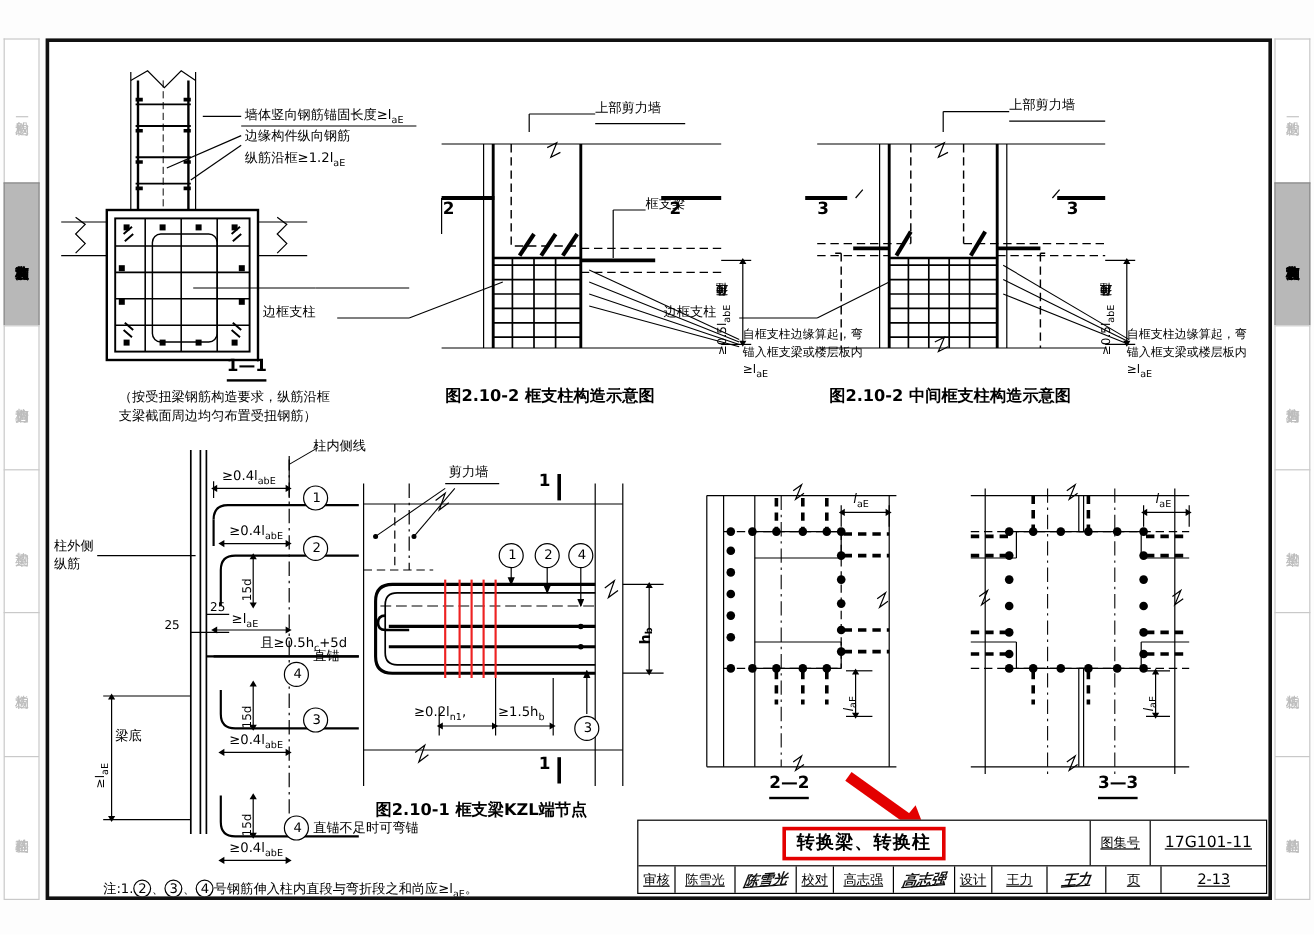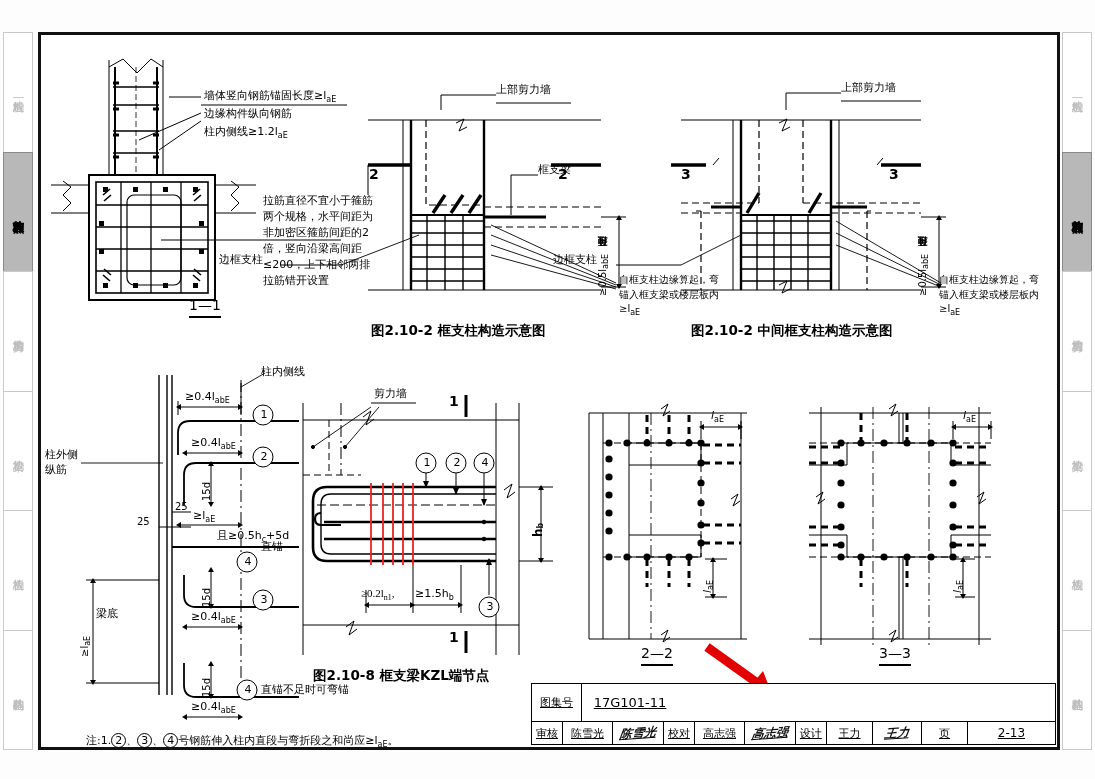--- a/index.html
+++ b/index.html
@@ -80,21 +80,21 @@
   .t.s12 { font-size: 12px; }
   .t.s14 { font-size: 14px; }
   .t.b   { font-weight: bold; }
   .t.vert {
     writing-mode: vertical-rl;
     text-orientation: mixed;
     transform: rotate(180deg);
   }
   .cap { font-weight: bold; font-size: 13.5px; }
   .secttl {
-    font-weight: normal;
+    font-weight: bold;
     font-size: 14px;
     border-bottom: 2px solid #000;
     padding-bottom: 1px;
   }
 
   svg.layer {
     position: absolute;
     left: 0; top: 0;
     width: 1022px; height: 718px;
     pointer-events: none;
@@ -722,28 +722,24 @@
         <path d="M848,600 l7,-5 l-5,12 l7,-5" stroke-width="1"></path>
         <path d="M775,462 l7,-5 l-5,12 l7,-5" stroke-width="1"></path>
         <path d="M936,462 l7,-5 l-5,12 l7,-5" stroke-width="1"></path>
       </g>
 
       </g>
     </svg>
 
     <div class="t s11" style="left:163px; top:54px;"><span>墙体竖向钢筋锚固长度≥l</span><sub style="font-size:8px"><span>aE</span></sub></div>
     <div class="t s11" style="left:163px; top:72px;">边缘构件纵向钢筋</div>
-    <div class="t s11" style="left:163px; top:90px;"><span>柱内侧线≥1.2l</span><sub style="font-size:8px"><span>aE</span></sub></div>
-    <div class="t s11" style="left:222px; top:158px; line-height:1.45;">拉筋直径不宜小于箍筋
-两个规格，水平间距为
-非加密区箍筋间距的2
-倍，竖向沿梁高间距
-≤200，上下相邻两排
-拉筋错开设置</div>
+    <div class="t s11" style="left:163px; top:90px;"><span>纵筋沿框≥1.2l</span><sub style="font-size:8px"><span>aE</span></sub></div>
     <div class="t secttl" style="left:148px; top:262px;">1—1</div>
+    <div class="t s11" style="left:58px; top:288px; line-height:1.45;">（按受扭梁钢筋构造要求，纵筋沿框
+支梁截面周边均匀布置受扭钢筋）</div>
 
     <div class="t s11" style="left:455px; top:48px;">上部剪力墙</div>
     <div class="t s11" style="left:497px; top:128px;">框支梁</div>
     <div class="t s11" style="left:178px; top:218px;">边框支柱</div>
     <div class="t s10" style="left:578px; top:238px; line-height:1.45;"><span>自框支柱边缘算起，弯
 锚入框支梁或楼层板内
 ≥l</span><sub style="font-size:8px"><span>aE</span></sub></div>
     <div class="t s10 vert" style="left:556px; top:175px; height:86px;"><span>≥0.5l</span><sub style="font-size:8px"><span>abE</span></sub><span>且伸至柱顶</span></div>
     <div class="t s14 b" style="left:328px; top:131px;">2</div>
     <div class="t s14 b" style="left:517px; top:131px;">2</div>
@@ -783,48 +779,51 @@
     <div class="t s11" style="left:202px; top:520px; width:10px; text-align:center;">4</div>
     <div class="t s11" style="left:218px; top:558px; width:10px; text-align:center;">3</div>
     <div class="t s11" style="left:202px; top:648px; width:10px; text-align:center;">4</div>
 
     <div class="t s11" style="left:333px; top:352px;">剪力墙</div>
     <div class="t s11" style="left:381px; top:421px; width:10px; text-align:center;">1</div>
     <div class="t s11" style="left:411px; top:421px; width:10px; text-align:center;">2</div>
     <div class="t s11" style="left:439px; top:421px; width:10px; text-align:center;">4</div>
     <div class="t s11" style="left:444px; top:565px; width:10px; text-align:center;">3</div>
     <div class="t s12 vert b" style="left:490px; top:476px; height:26px;"><span>h</span><sub style="font-size:8px"><span>b</span></sub></div>
-    <div class="t s11" style="left:320px; top:552px;font-family:Liberation Serif, serif;"><span>≥0.2l</span><sub style="font-size:8px"><span>n1</span></sub>,</div>
+    <div class="t s11" style="left:304px; top:552px;"><span>≥0.2l</span><sub style="font-size:8px"><span>n1</span></sub>,</div>
     <div class="t s11" style="left:374px; top:552px;"><span>≥1.5h</span><sub style="font-size:8px"><span>b</span></sub></div>
     <div class="t s14 b" style="left:408px; top:358px;">1</div>
     <div class="t s14 b" style="left:408px; top:594px;">1</div>
-    <div class="t cap" style="left:272px; top:632px;">图2.10-8 框支梁KZL端节点</div>
+    <div class="t cap" style="left:272px; top:632px;">图2.10-1 框支梁KZL端节点</div>
 
     <div class="t s11" style="left:670px; top:374px;"><i><span>l</span></i><sub style="font-size:8px"><span>aE</span></sub></div>
     <div class="t s11 vert" style="left:660px; top:530px; height:28px;"><i><span>l</span></i><sub style="font-size:8px"><span>aE</span></sub></div>
     <div class="t secttl" style="left:600px; top:610px;">2—2</div>
 
     <div class="t s11" style="left:922px; top:374px;"><i><span>l</span></i><sub style="font-size:8px"><span>aE</span></sub></div>
     <div class="t s11 vert" style="left:910px; top:530px; height:28px;"><i><span>l</span></i><sub style="font-size:8px"><span>aE</span></sub></div>
-    <div class="t secttl" style="left:838px; top:610px;">3—3</div>
+    <div class="t secttl" style="left:874px; top:610px;">3—3</div>
 
     <div class="t s11" style="left:24px; top:685px;">
       <span>注:</span><span>1.</span><span style="border:1px solid #000;border-radius:50%;padding:0 3px;">2</span>、<span style="border:1px solid #000;border-radius:50%;padding:0 3px;">3</span>、<span style="border:1px solid #000;border-radius:50%;padding:0 3px;">4</span><span>号钢筋伸入柱内直段与弯折段之和尚应≥l</span><sub style="font-size:8px"><span>aE</span></sub><span>。</span>
     </div>
     <div class="t s11" style="left:41px; top:706px;">
       、、
     </div>
 
     <svg id="red-arrow" viewBox="0 0 90 56">
       <path d="M6,4 L62,44" stroke="#e30000" stroke-width="9" stroke-linecap="butt" fill="none"></path>
       <path d="M44,50 L72,54 L62,28 Z" fill="#e30000"></path>
     </svg>
 
     <div id="titleblock">
       <div id="tb-upper">
+        <div id="tb-title-area">
+          <div id="doc-title">转换梁、转换柱</div>
+        </div>
         <div class="tbcell" style="width:50px;">图集号</div>
         <div class="tbcell" style="width:96px; font-size:13px;">17G101-11</div>
       </div>
       <div id="tb-lower">
         <div class="tbcell" style="width:34px;">审核</div>
         <div class="tbcell" style="width:55px;">陈雪光</div>
         <div class="tbcell" style="width:56px;">
               <span class="sig">陈雪光</span>
             </div>
         <div class="tbcell" style="width:34px;">校对</div>

